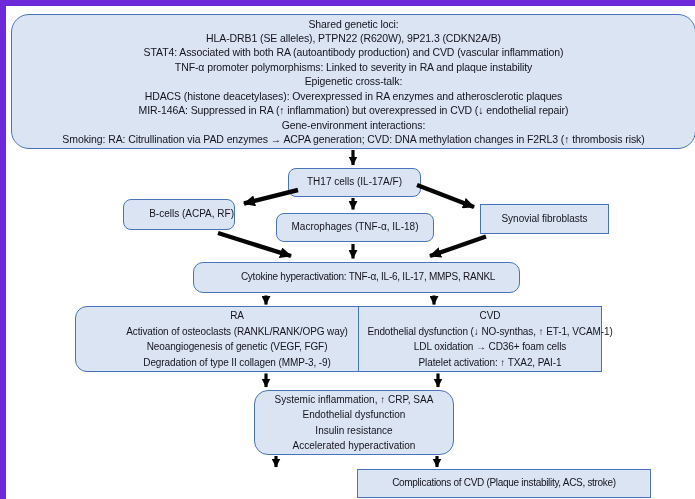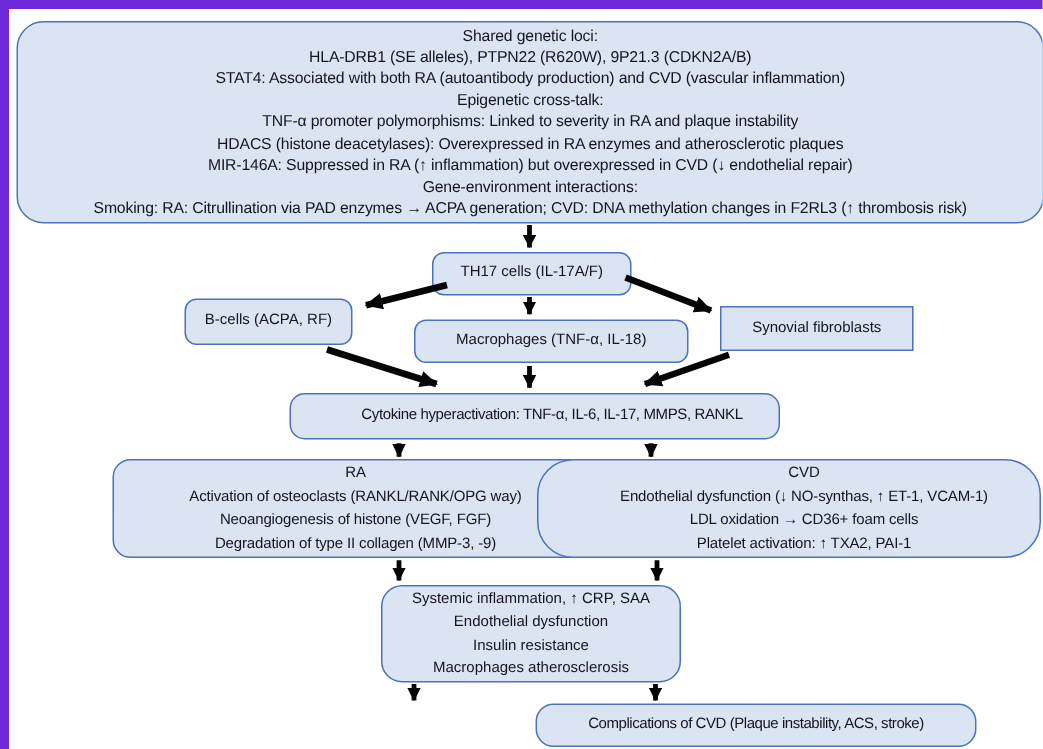--- a/index.html
+++ b/index.html
@@ -10,44 +10,44 @@
   }
   .bx{
     position:absolute;box-sizing:border-box;
     background:#dbe4f2;border:1.5px solid #4a74ba;
     display:flex;flex-direction:column;align-items:center;justify-content:center;
     text-align:center;font-size:10px;line-height:14.5px;color:#14141e;
   }
   .bx div,.bx span{white-space:nowrap;}
   .top-box{left:5px;top:8px;width:685px;height:135px;border-radius:18px;font-size:10.5px;line-height:14.4px;letter-spacing:-0.1px;}
   .th17{left:282px;top:162px;width:133px;height:29px;border-radius:8px;}
-  .bcells{left:117px;top:193px;width:112px;height:31px;border-radius:8px;}
-  .macro{left:270px;top:207px;width:183px;height:29px;border-radius:8px;text-align:center;}
+  .bcells{left:117px;top:193px;width:112px;height:31px;border-radius:8px;align-items:flex-end;}
+  .macro{left:270px;top:207px;width:158px;height:29px;border-radius:8px;text-align:center;}
   .syn{left:474px;top:198px;width:129px;height:30px;border-radius:0;}
   .cyt{left:187px;top:256px;width:327px;height:31px;border-radius:10px;letter-spacing:-0.25px;padding-left:23px;}
   .ra{left:69px;top:300px;width:324px;height:66px;border-radius:12px;line-height:15.5px;letter-spacing:-0.1px;}
-  .cvd{left:352px;top:300px;width:336px;height:66px;border-radius:24px;line-height:15.5px;letter-spacing:-0.1px;padding-left:20px;}
+  .cvd{left:352px;top:300px;width:244px;height:66px;border-radius:0;line-height:15.5px;letter-spacing:-0.1px;padding-left:20px;}
   .sys{left:248px;top:384px;width:200px;height:65px;border-radius:14px;line-height:15.5px;text-align:center;}
   .prog{left:68px;top:463px;width:278px;height:30px;border-radius:8px;margin-top:40px;}
-  .comp{left:351px;top:463px;width:294px;height:29px;border-radius:12px;letter-spacing:-0.3px;}
+  .comp{left:351px;top:463px;width:294px;height:29px;border-radius:0;letter-spacing:-0.3px;}
   svg.arrows{position:absolute;left:0;top:0;pointer-events:none;}
   .av{stroke:#050505;stroke-width:3.2px;}
   .ad{stroke:#050505;stroke-width:4.4px;}
 </style>
 </head>
 <body>
 
 <div id="stage">
 
   <div class="bx top-box">
     <div>Shared genetic loci:</div>
     <div>HLA-DRB1 (SE alleles), PTPN22 (R620W), 9P21.3 (CDKN2A/B)</div>
     <div>STAT4: Associated with both RA (autoantibody production) and CVD (vascular inflammation)</div>
+    <div>TNF-α promoter polymorphisms: Linked to severity in RA and plaque instability</div>
     <div>Epigenetic cross-talk:</div>
-    <div>TNF-α promoter polymorphisms: Linked to severity in RA and plaque instability</div>
     <div>HDACS (histone deacetylases): Overexpressed in RA enzymes and atherosclerotic plaques</div>
     <div>MIR-146A: Suppressed in RA (↑ inflammation) but overexpressed in CVD (↓ endothelial repair)</div>
     <div>Gene-environment interactions:</div>
     <div>Smoking: RA: Citrullination via PAD enzymes → ACPA generation; CVD: DNA methylation changes in F2RL3 (↑ thrombosis risk)</div>
   </div>
 
   <div class="bx th17">
     <span>TH17 cells (IL-17A/F)</span>
   </div>
 
@@ -63,36 +63,36 @@
     <span>Synovial fibroblasts</span>
   </div>
 
   <div class="bx cyt">
     <span>Cytokine hyperactivation: TNF-α, IL-6, IL-17, MMPS, RANKL</span>
   </div>
 
   <div class="bx ra">
     <div>RA</div>
     <div>Activation of osteoclasts (RANKL/RANK/OPG way)</div>
-    <div>Neoangiogenesis of histone (VEGF, FGF)</div>
+    <div>Neoangiogenesis of genetic (VEGF, FGF)</div>
     <div>Degradation of type II collagen (MMP-3, -9)</div>
   </div>
 
   <div class="bx cvd">
     <div>CVD</div>
     <div>Endothelial dysfunction (↓ NO-synthas, ↑ ET-1, VCAM-1)</div>
     <div>LDL oxidation → CD36+ foam cells</div>
     <div>Platelet activation: ↑ TXA2, PAI-1</div>
   </div>
 
   <div class="bx sys">
     <div>Systemic inflammation, ↑ CRP, SAA</div>
     <div>Endothelial dysfunction</div>
     <div>Insulin resistance</div>
-    <div>Macrophages atherosclerosis</div>
+    <div>Accelerated hyperactivation</div>
   </div>
 
   <div class="bx prog">
     <span>Progression of RA</span>
   </div>
 
   <div class="bx comp">
     <span>Complications of CVD (Plaque instability, ACS, stroke)</span>
   </div>
 

